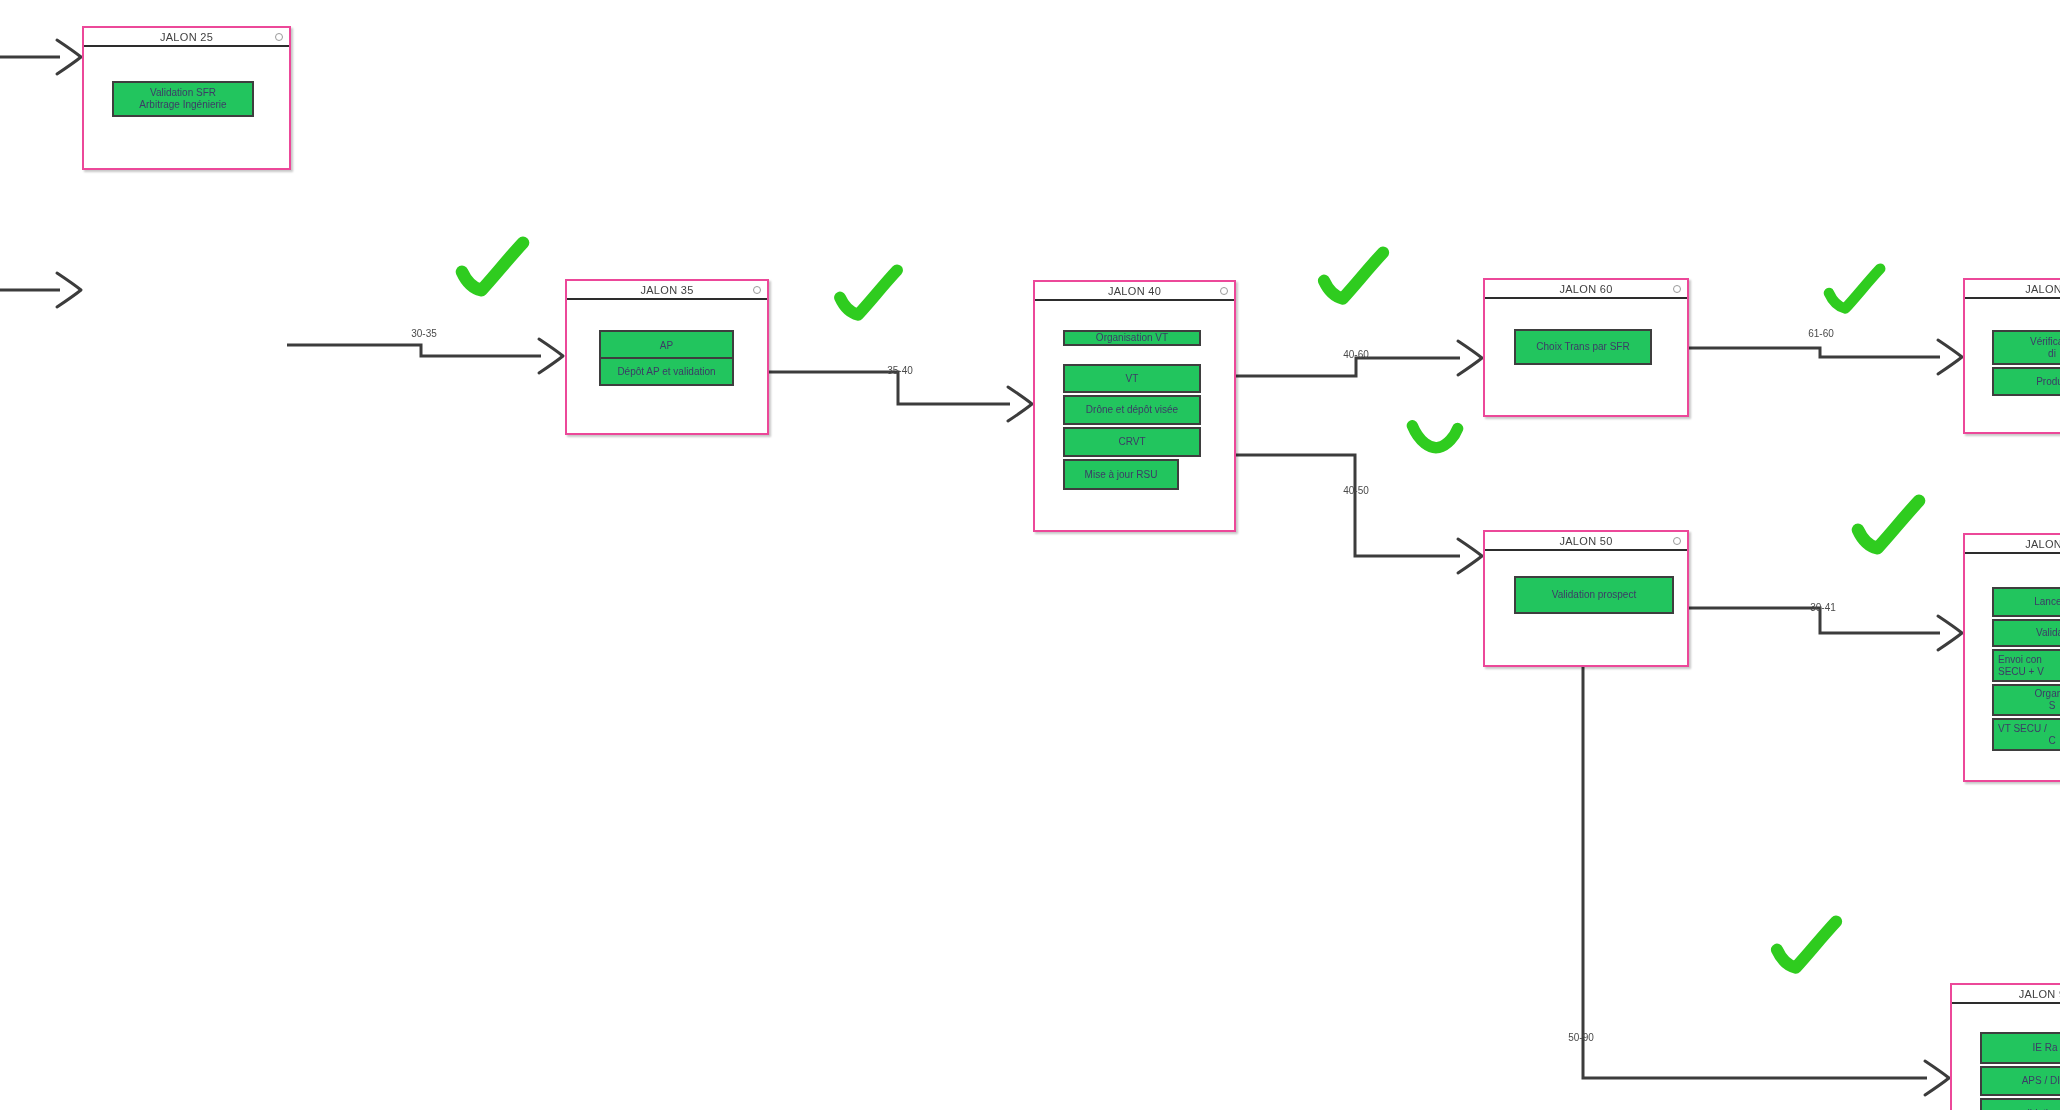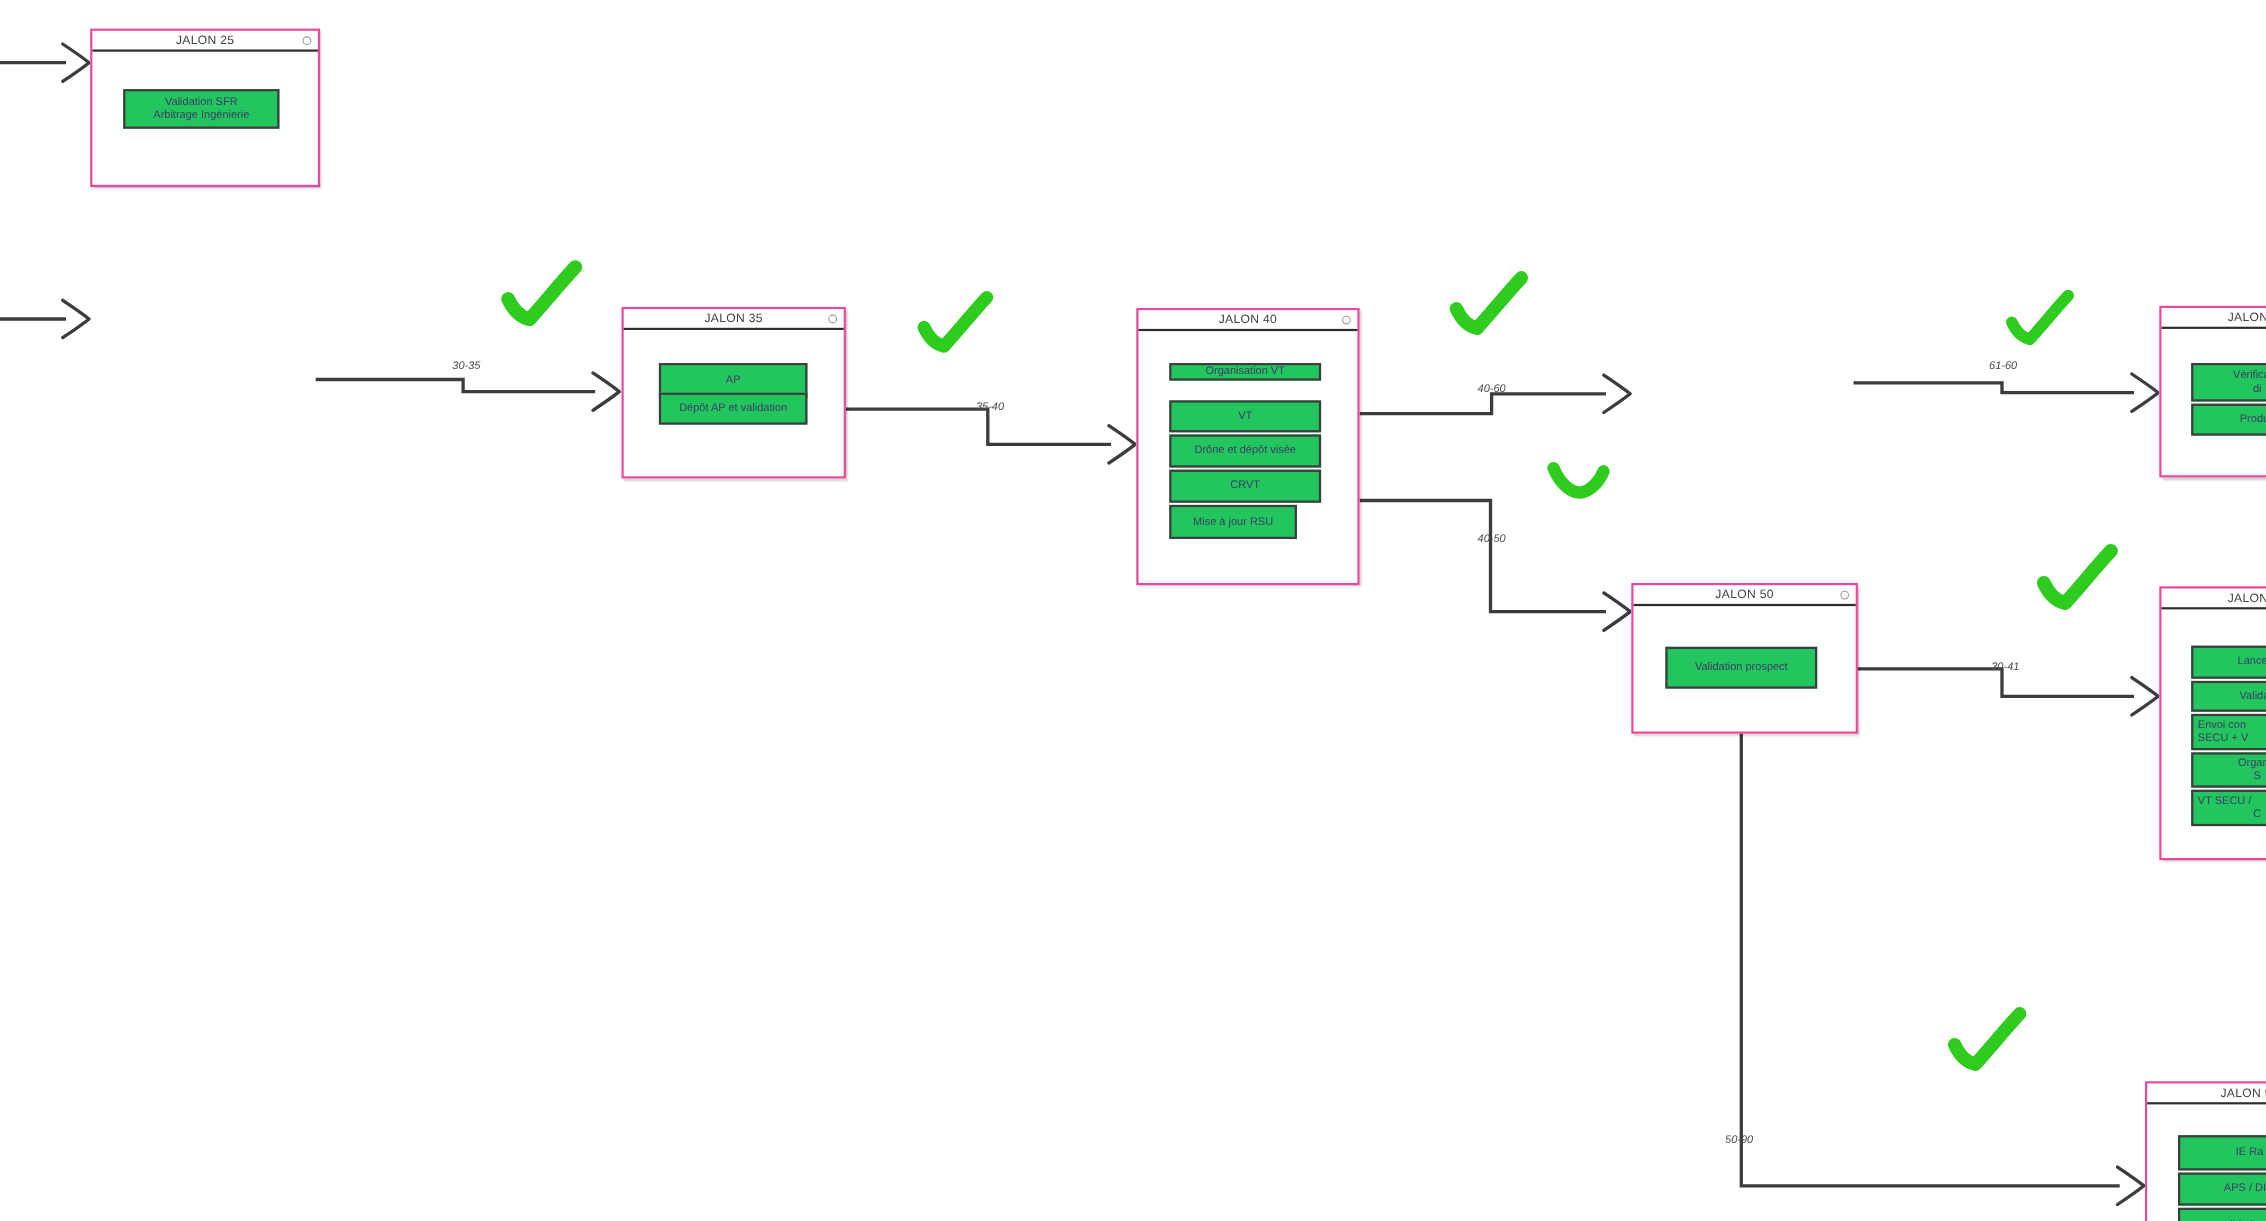--- a/index.html
+++ b/index.html
@@ -26,21 +26,21 @@
   .item{
     position:absolute;background:#22c55e;border:2px solid #3e3e3e;box-sizing:border-box;
     color:#3c3c66;font-size:10px;line-height:1.18;
     display:flex;flex-direction:column;align-items:stretch;justify-content:center;
     text-align:center;overflow:hidden;
   }
   .ln{width:100%;white-space:nowrap;}
   .ln-left{text-align:left;padding-left:4px;}
   .elabel{
     position:absolute;z-index:2;transform:translate(-50%,-50%);
-    font-size:10px;color:#4a4a4a;white-space:nowrap;font-style:italic;
+    font-size:10px;color:#4a4a4a;white-space:nowrap;
   }
   .ck{position:absolute;z-index:3;}
   .ck path{stroke:#2fcc1f;stroke-width:13;fill:none;stroke-linecap:round;stroke-linejoin:round;}
   .ck-small path{stroke-width:12;}
 </style>
 </head>
 <body>
 
 <div id="canvas">
 
@@ -131,27 +131,36 @@
       <div class="ln">Drône et dépôt visée</div>
     </div>
     <div class="item" style="left:28px;top:145px;width:138px;height:30px">
       <div class="ln">CRVT</div>
     </div>
     <div class="item" style="left:28px;top:177px;width:116px;height:31px">
       <div class="ln">Mise à jour RSU</div>
     </div>
   </div>
 
+  <div class="node" style="left:1483px;top:278px;width:202px;height:135px">
+    <div class="titlebar">
+      <span>JALON 60</span>
+      <span class="gear"></span>
+    </div>
+    <div class="item" style="left:29px;top:49px;width:138px;height:36px">
+      <div class="ln">Choix Trans par SFR</div>
+    </div>
+  </div>
 
   <div class="node" style="left:1483px;top:530px;width:202px;height:133px">
     <div class="titlebar">
       <span>JALON 50</span>
       <span class="gear"></span>
     </div>
-    <div class="item" style="left:29px;top:56px;width:138px;height:38px">
+    <div class="item" style="left:29px;top:44px;width:160px;height:38px">
       <div class="ln">Validation prospect</div>
     </div>
   </div>
 
   <div class="node" style="left:1963px;top:278px;width:167px;height:152px">
     <div class="titlebar">
       <span>JALON 6</span>
     </div>
     <div class="item" style="left:27px;top:50px;width:120px;height:35px">
       <div class="ln">Vérificatio</div>

